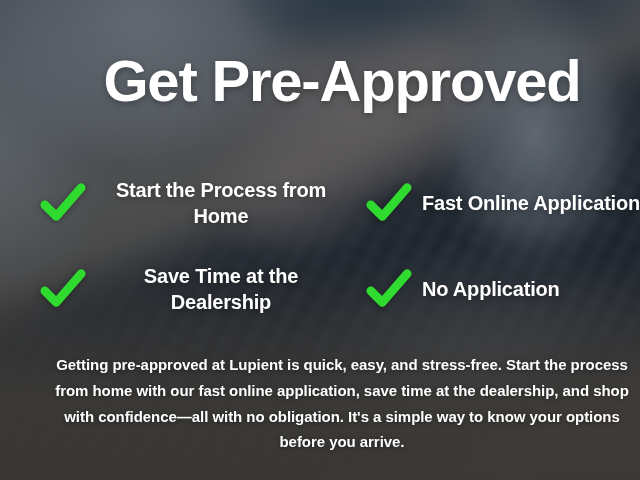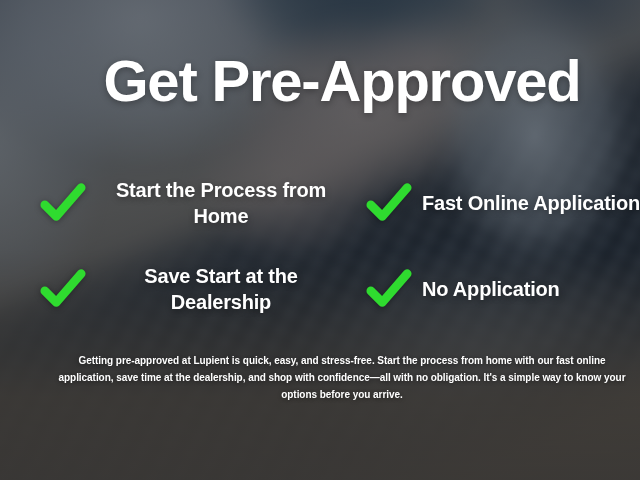--- a/index.html
+++ b/index.html
@@ -236,21 +236,21 @@
   .col-right .label { text-align: left; }
   .col-right { padding-left: 10px; }
 
   .blurb {
     position: absolute;
     left: 52px;
     right: 52px;
     top: 352px;
     text-align: center;
     color: #ffffff;
-    font-size: 10px;
+    font-size: 15px;
     font-weight: 700;
     line-height: 1.72;
     letter-spacing: -0.05px;
     text-shadow: 0 1px 4px rgba(0,0,0,0.45);
   }
 </style>
 </head>
 <body>
 
 <div id="banner">
@@ -284,21 +284,21 @@
         <svg class="check" viewBox="0 0 48 48" aria-hidden="true">
           <path d="M5 26 L17 38 L43 8" fill="none" stroke="#2FDB2F" stroke-width="9" stroke-linecap="round" stroke-linejoin="round"></path>
         </svg>
         <span class="label">Fast Online Application</span>
       </div>
 
       <div class="feature col-left">
         <svg class="check" viewBox="0 0 48 48" aria-hidden="true">
           <path d="M5 26 L17 38 L43 8" fill="none" stroke="#2FDB2F" stroke-width="9" stroke-linecap="round" stroke-linejoin="round"></path>
         </svg>
-        <span class="label">Save Start at the Dealership</span>
+        <span class="label">Save Time at the Dealership</span>
       </div>
 
       <div class="feature col-right">
         <svg class="check" viewBox="0 0 48 48" aria-hidden="true">
           <path d="M5 26 L17 38 L43 8" fill="none" stroke="#2FDB2F" stroke-width="9" stroke-linecap="round" stroke-linejoin="round"></path>
         </svg>
         <span class="label">No Application</span>
       </div>
 
     </div>

